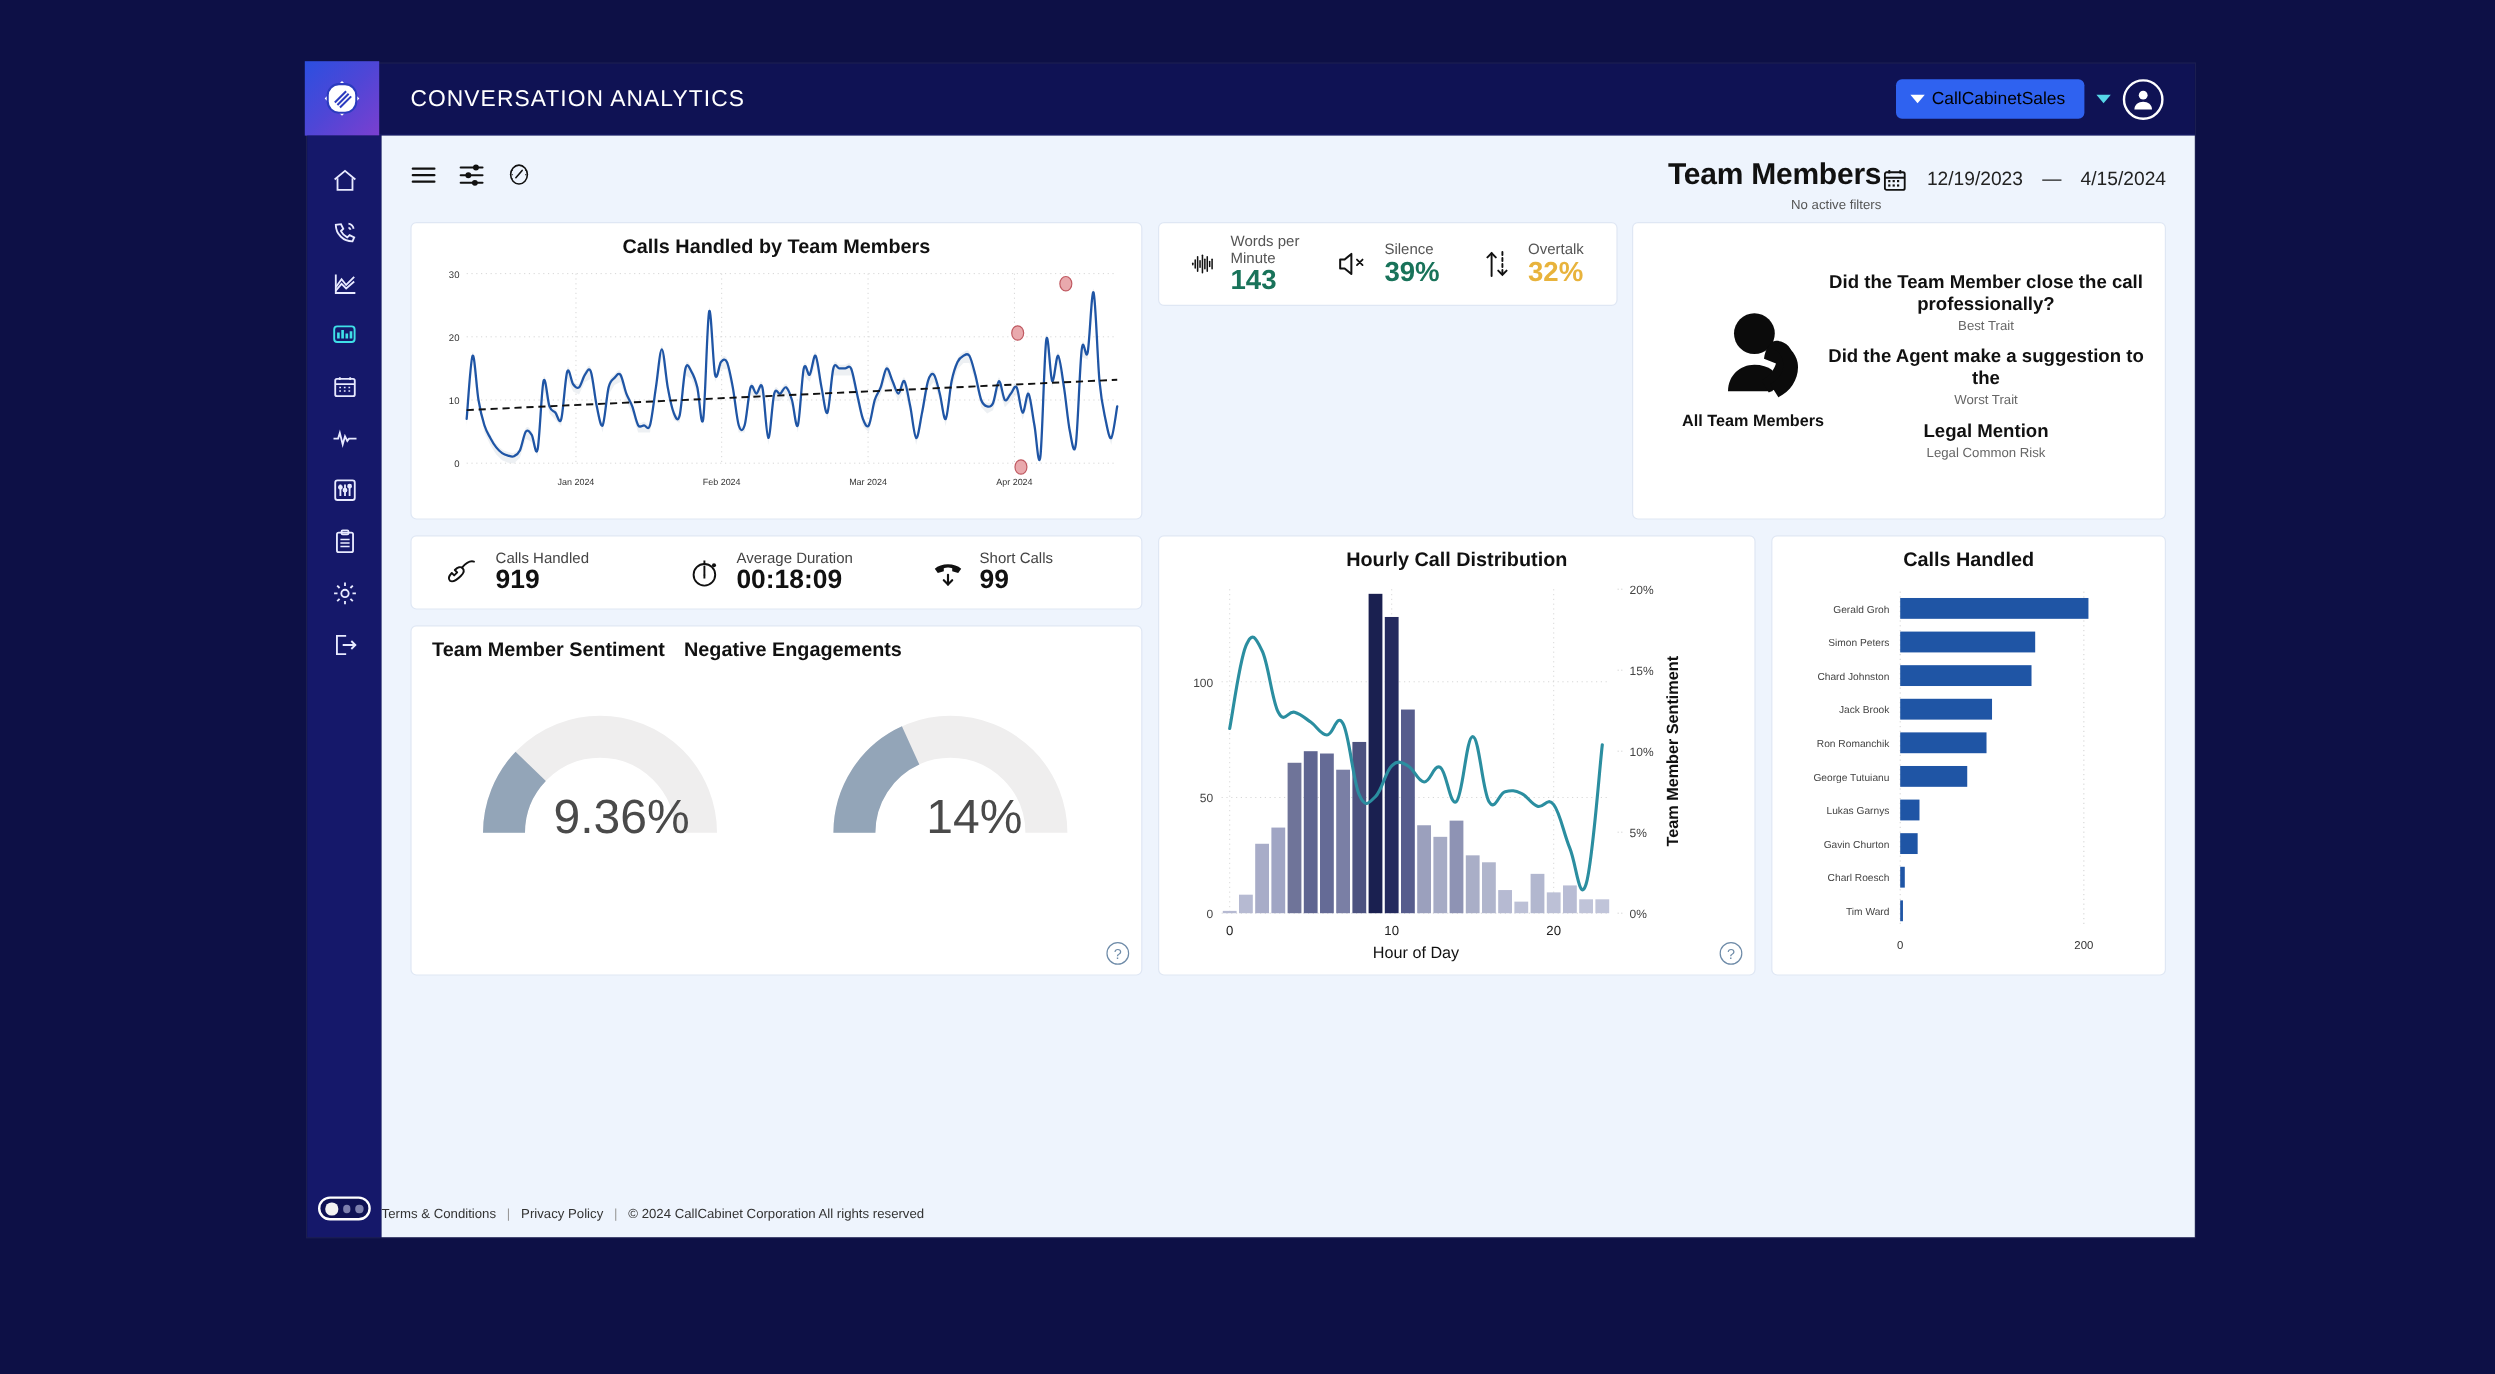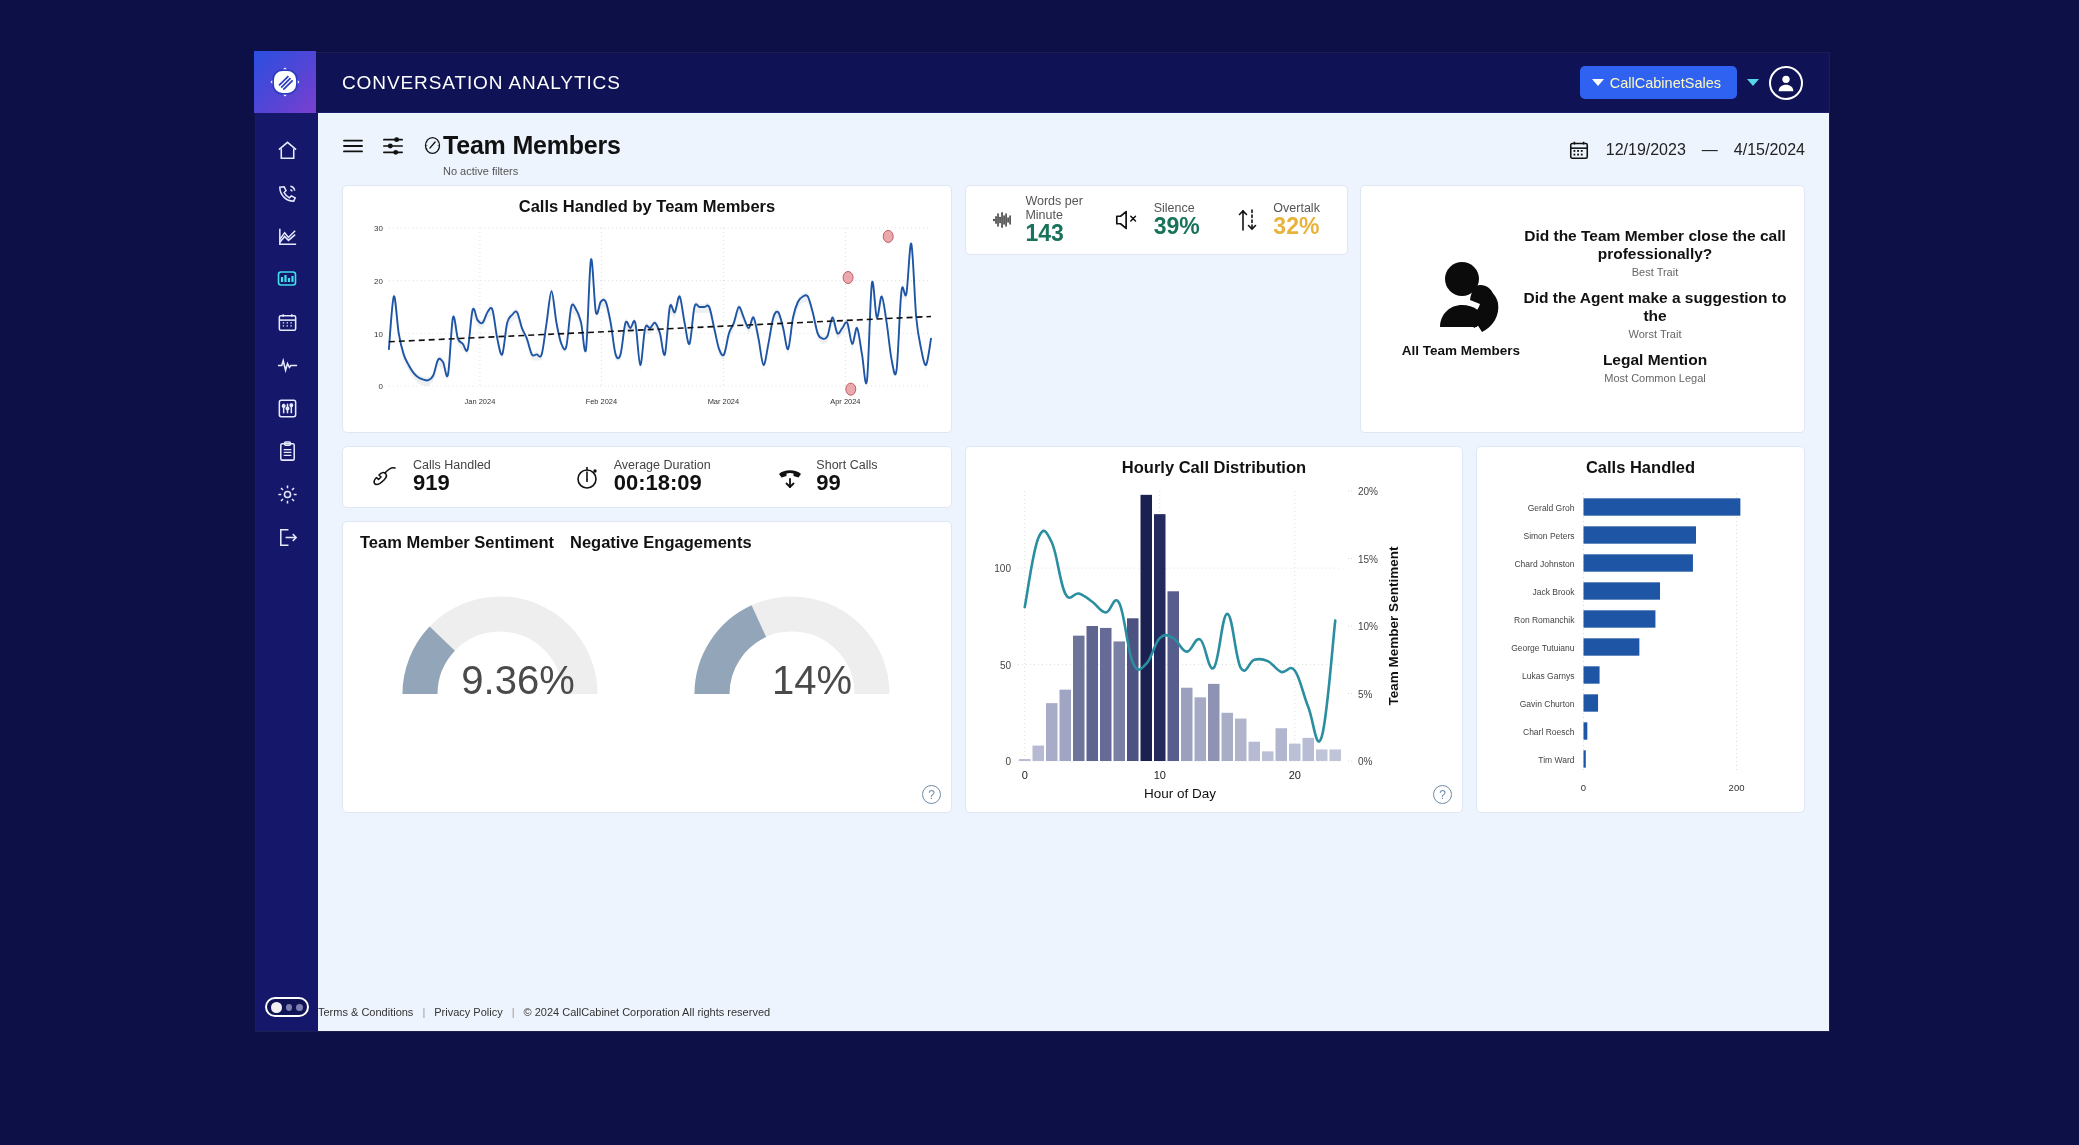--- a/index.html
+++ b/index.html
@@ -31,21 +31,21 @@
   .app-title {
     color:#ffffff; font-size:19px; letter-spacing:.9px;
     margin-left:26px; font-weight:400; white-space:nowrap;
   }
   .topbar-right {
     margin-left:auto; display:flex; align-items:center; gap:10px; padding-right:26px;
   }
   .tenant-btn {
     background:#2f62f0; border-radius:5px; height:33px;
     display:flex; align-items:center; gap:6px; padding:0 16px 0 12px;
-    color:#fef9c3; font-size:14.5px; cursor:pointer; border:none;
+    color:#000000; font-size:14.5px; cursor:pointer; border:none;
   }
   .caret-down { width:0;height:0;border-left:6px solid transparent;border-right:6px solid transparent;border-top:7px solid #fff; }
   .caret-down.teal { border-top-color:#56d7e8; }
   .avatar-circle {
     width:34px;height:34px;border-radius:50%;
     border:2px solid #fff; display:flex;align-items:center;justify-content:center;
     background:#0f1254;
   }
   
   .body-row { flex:1; display:flex; min-height:0; position:relative; }
@@ -68,21 +68,21 @@
   .dot-lg{width:11px;height:11px;border-radius:50%;background:#f2f2f2;}
   .dot-sm{width:7px;height:7px;border-radius:50%;background:#7d80ad;}
   .content {
     flex:1; background:#eef4fd; min-width:0;
     display:flex; flex-direction:column; position:relative;
   }
   
   .page-head { display:flex; align-items:flex-start; padding:18px 24px 2px 24px; }
   .head-tools { display:flex; gap:18px; align-items:center; padding-top:4px; }
   .tool-icon { cursor:pointer; }
-  .head-center { flex:1; text-align:left; }
+  .head-center { flex:1; text-align:right; }
   .page-title { font-size:25px; font-weight:bold; color:#111; letter-spacing:-.2px; }
   .page-sub { font-size:11px; color:#555; margin-top:5px; }
   .head-right { display:flex; align-items:center; gap:16px; padding-top:8px; }
   .date-txt { font-size:16px; color:#222; }
   .date-dash { color:#222; font-size:16px; }
   
   .grid { padding:6px 24px 0 24px; }
   .row1 { display:flex; gap:13px; }
   .card {
     background:#fff; border:1px solid #dfe7f4; border-radius:5px;
@@ -398,21 +398,21 @@
                 <div class="trait-blk">
                   <div class="trait-q">Did the Team Member close the call professionally?</div>
                   <div class="trait-cap">Best Trait</div>
                 </div>
                 <div class="trait-blk">
                   <div class="trait-q">Did the Agent make a suggestion to the</div>
                   <div class="trait-cap">Worst Trait</div>
                 </div>
                 <div class="trait-blk">
                   <div class="trait-q">Legal Mention</div>
-                  <div class="trait-cap">Most Common Legal</div>
+                  <div class="trait-cap">Legal Common Risk</div>
                 </div>
               </div>
             </div>
           </div>
         </div>
 
         <div class="row2">
 
           <div class="left-col2">
 

